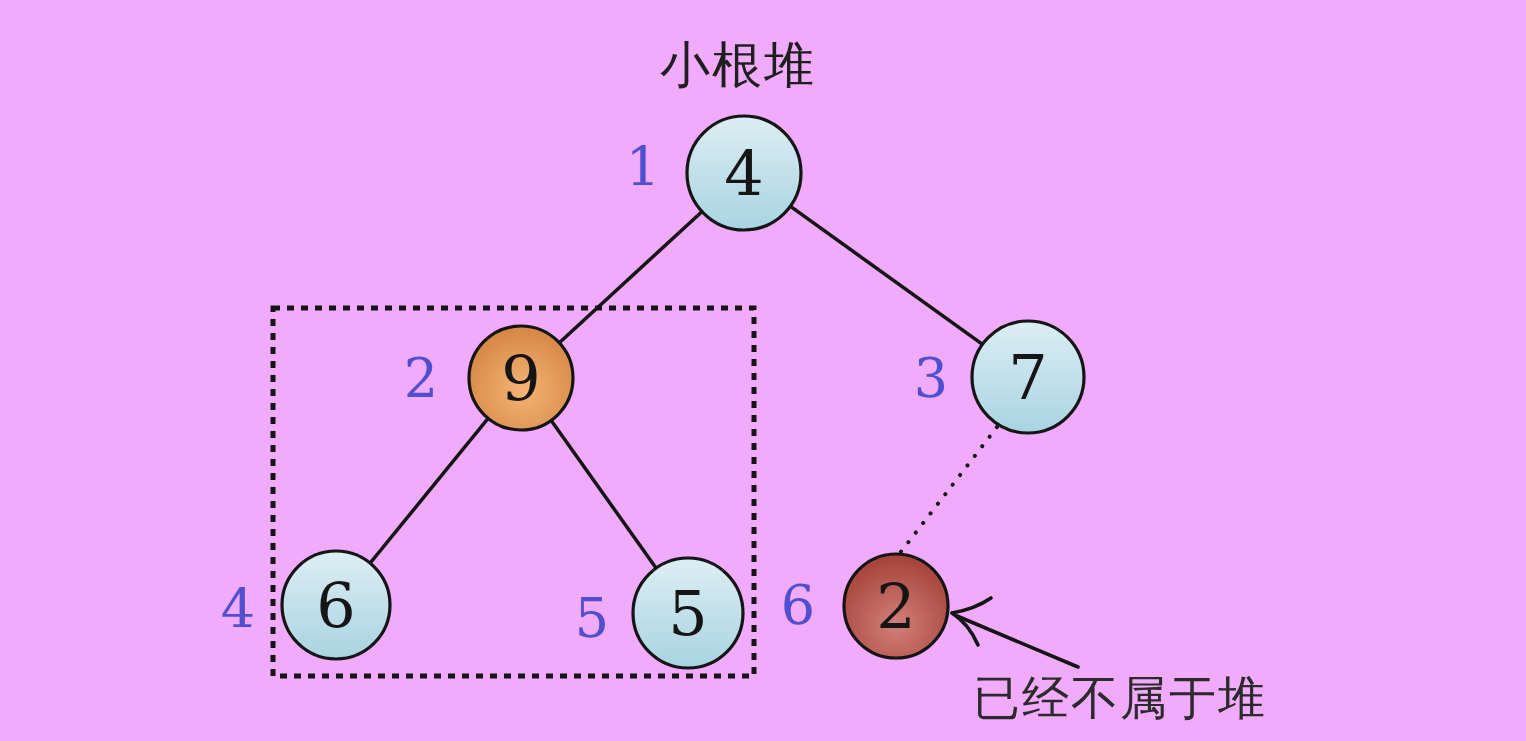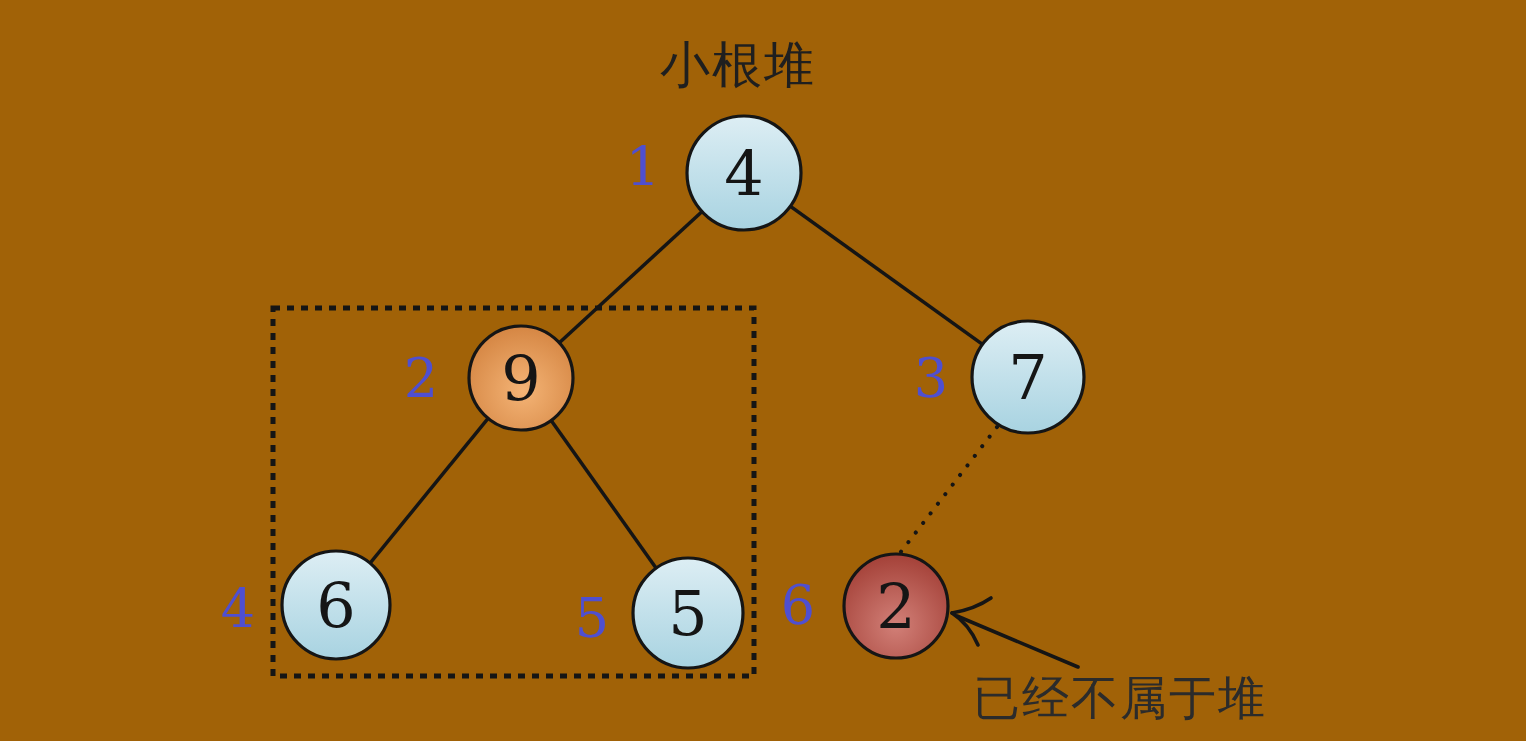--- a/index.html
+++ b/index.html
@@ -8,21 +8,21 @@
     background: #ffffff;
     width: 1526px;
     height: 741px;
     overflow: hidden;
     font-family: "DejaVu Serif", serif;
   }
   .stage {
     position: relative;
     width: 1526px;
     height: 741px;
-    background: #a16207;
+    background: #f0abfc;
   }
   svg { display: block; }
   text { user-select: none; }
   .title-text {
     font-size: 50px;
     letter-spacing: 2px;
     font-family: "DejaVu Serif", serif;
   }
   .node-value {
     font-size: 62px;

